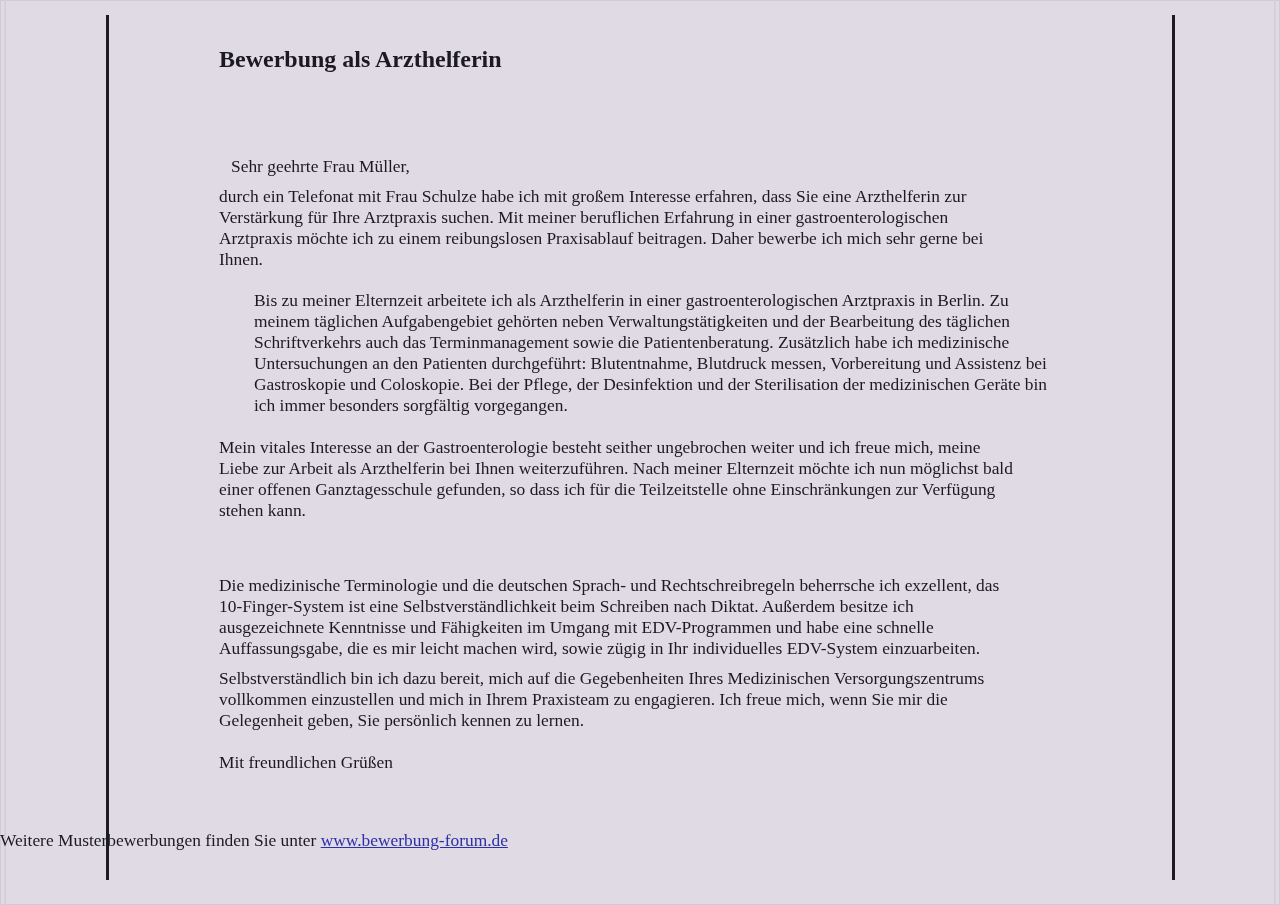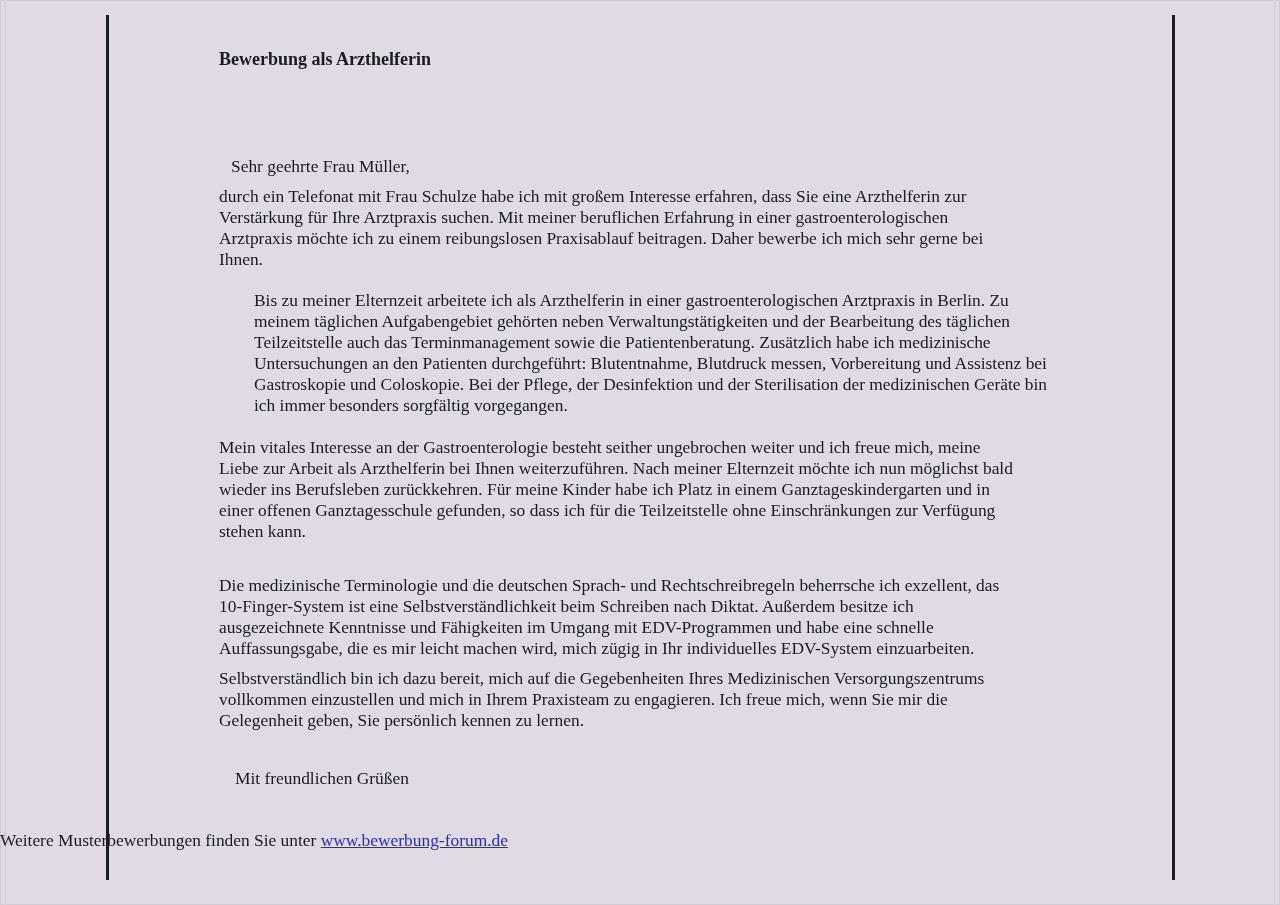--- a/index.html
+++ b/index.html
@@ -43,21 +43,21 @@
       position: absolute;
       left: 219px;
       top: 0;
       width: 850px;
     }
     .title {
       position: absolute;
       top: 42px;
       left: 0;
       margin: 0;
-      font-size: 18px;
+      font-size: 24px;
       font-weight: bold;
       line-height: 34px;
       white-space: nowrap;
     }
     .salutation {
       position: absolute;
       top: 144px;
       left: 0;
       margin: 12px;
       font-size: 17.4px;
@@ -77,21 +77,21 @@
     }
     .p1 { top: 186px; }
     .p2 { top: 290px; margin-left: 35px; }
     .p3 { top: 437px; }
     .p4 { top: 563px; margin-top: 12px; }
     .p5 { top: 668px; }
     .closing {
       position: absolute;
       top: 752px;
       left: 0;
-      margin: 16px;
+      margin: 0;
       font-size: 17.4px;
       line-height: 21px;
       white-space: nowrap;
     }
     .footer {
       position: absolute;
       top: 830px;
       left: 0;
       width: 1280px;
       text-align: left;
@@ -123,39 +123,38 @@
   <p class="paragraph p1">
     <span class="line">durch ein Telefonat mit Frau Schulze habe ich mit großem Interesse erfahren, dass Sie eine Arzthelferin zur</span>
     <span class="line">Verstärkung für Ihre Arztpraxis suchen. Mit meiner beruflichen Erfahrung in einer gastroenterologischen</span>
     <span class="line">Arztpraxis möchte ich zu einem reibungslosen Praxisablauf beitragen. Daher bewerbe ich mich sehr gerne bei</span>
     <span class="line">Ihnen.</span>
   </p>
 
   <p class="paragraph p2">
     <span class="line">Bis zu meiner Elternzeit arbeitete ich als Arzthelferin in einer gastroenterologischen Arztpraxis in Berlin. Zu</span>
     <span class="line">meinem täglichen Aufgabengebiet gehörten neben Verwaltungstätigkeiten und der Bearbeitung des täglichen</span>
-    <span class="line">Teilzeitstelle auch das Terminmanagement sowie die Patientenberatung. Zusätzlich habe ich medizinische</span>
+    <span class="line">Schriftverkehrs auch das Terminmanagement sowie die Patientenberatung. Zusätzlich habe ich medizinische</span>
     <span class="line">Untersuchungen an den Patienten durchgeführt: Blutentnahme, Blutdruck messen, Vorbereitung und Assistenz bei</span>
     <span class="line">Gastroskopie und Coloskopie. Bei der Pflege, der Desinfektion und der Sterilisation der medizinischen Geräte bin</span>
     <span class="line">ich immer besonders sorgfältig vorgegangen.</span>
   </p>
 
   <p class="paragraph p3">
     <span class="line">Mein vitales Interesse an der Gastroenterologie besteht seither ungebrochen weiter und ich freue mich, meine</span>
     <span class="line">Liebe zur Arbeit als Arzthelferin bei Ihnen weiterzuführen. Nach meiner Elternzeit möchte ich nun möglichst bald</span>
-    <span class="line">wieder ins Berufsleben zurückkehren. Für meine Kinder habe ich Platz in einem Ganztageskindergarten und in</span>
     <span class="line">einer offenen Ganztagesschule gefunden, so dass ich für die Teilzeitstelle ohne Einschränkungen zur Verfügung</span>
     <span class="line">stehen kann.</span>
   </p>
 
   <p class="paragraph p4">
     <span class="line">Die medizinische Terminologie und die deutschen Sprach- und Rechtschreibregeln beherrsche ich exzellent, das</span>
     <span class="line">10-Finger-System ist eine Selbstverständlichkeit beim Schreiben nach Diktat. Außerdem besitze ich</span>
     <span class="line">ausgezeichnete Kenntnisse und Fähigkeiten im Umgang mit EDV-Programmen und habe eine schnelle</span>
-    <span class="line">Auffassungsgabe, die es mir leicht machen wird, mich zügig in Ihr individuelles EDV-System einzuarbeiten.</span>
+    <span class="line">Auffassungsgabe, die es mir leicht machen wird, sowie zügig in Ihr individuelles EDV-System einzuarbeiten.</span>
   </p>
 
   <p class="paragraph p5">
     <span class="line">Selbstverständlich bin ich dazu bereit, mich auf die Gegebenheiten Ihres Medizinischen Versorgungszentrums</span>
     <span class="line">vollkommen einzustellen und mich in Ihrem Praxisteam zu engagieren. Ich freue mich, wenn Sie mir die</span>
     <span class="line">Gelegenheit geben, Sie persönlich kennen zu lernen.</span>
   </p>
 
   <p class="closing">Mit freundlichen Grüßen</p>
 </div>

